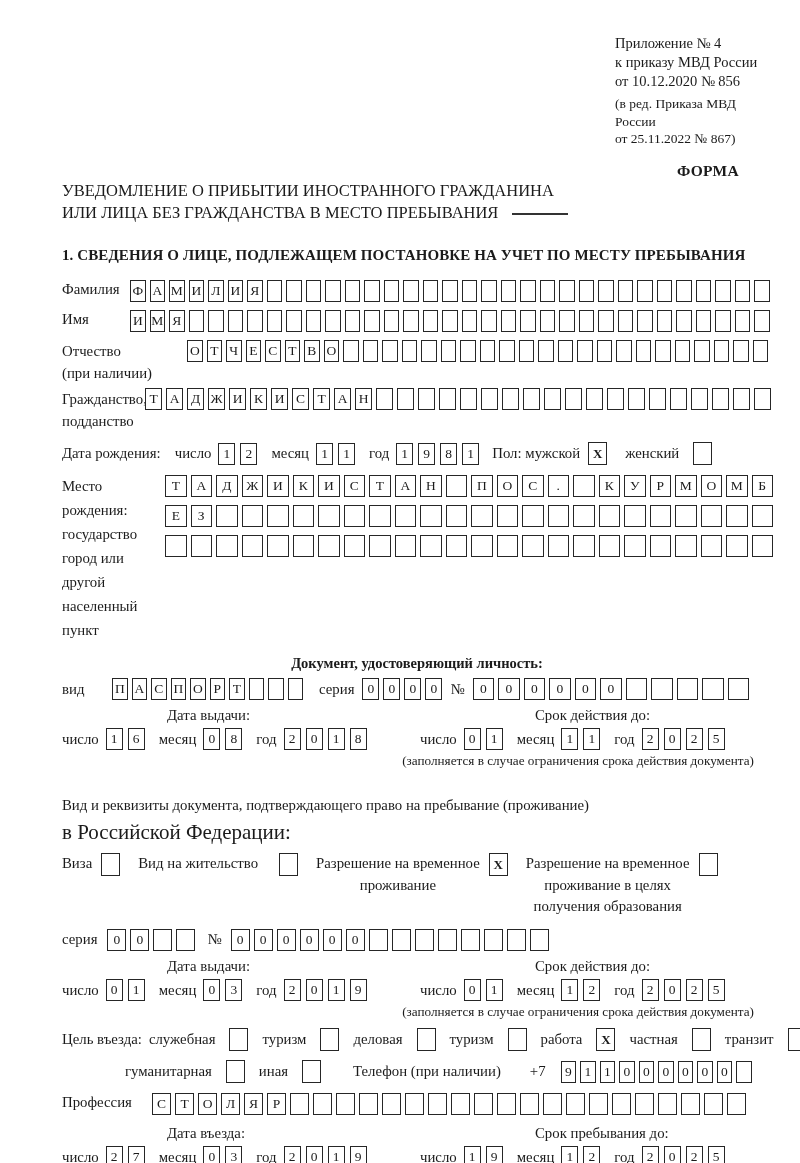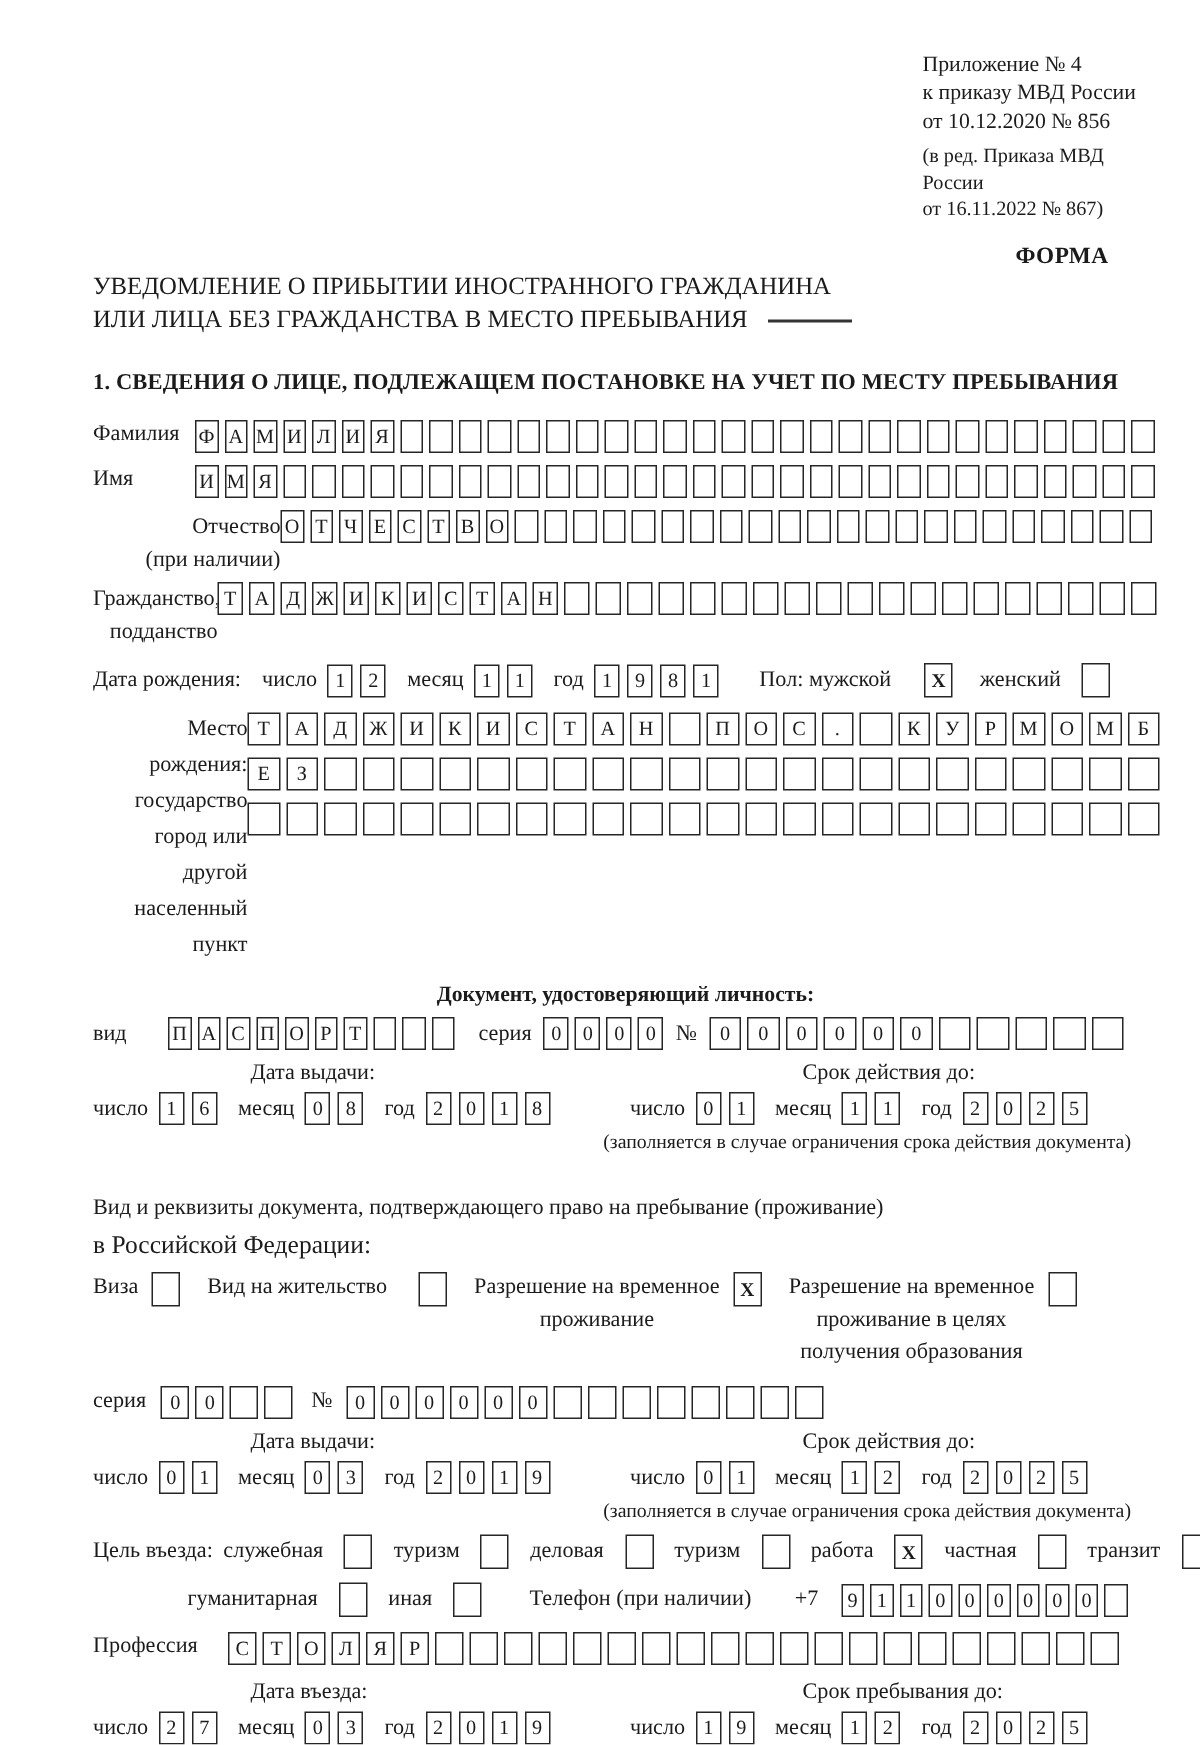--- a/index.html
+++ b/index.html
@@ -14,21 +14,21 @@
   .forma{text-align:right;padding-right:33px;font-weight:bold;font-size:15.5px;margin-top:14px;letter-spacing:.3px;}
 
   
   .title{font-weight:normal;font-size:16.5px;line-height:1.35;}
   .blank{display:inline-block;width:56px;border-bottom:2px solid #333;margin-left:14px;transform:translateY(-3px);}
   .sechead{font-weight:bold;font-size:15px;margin-top:22px;letter-spacing:.1px;}
 
   
   .row{display:flex;align-items:flex-start;margin-top:8px;}
   .lbl{font-size:14.8px;flex:0 0 auto;white-space:nowrap;line-height:1.35;}
-  .lblcol{flex:0 0 auto;font-size:14.8px;line-height:1.5;text-align:right;}
+  .lblcol{flex:0 0 auto;font-size:14.8px;line-height:1.5;}
   .w68{width:68px;} .w125{width:125px;} .w83{width:83px;} .w103{width:103px;} .w90{width:90px;} .w50{width:50px;}
 
   
   .cells{display:inline-flex;flex-wrap:nowrap;}
   .cell{box-sizing:border-box;flex:0 0 auto;display:inline-flex;align-items:center;justify-content:center;
         border:1.7px solid #262626;height:22px;width:16px;margin-right:4px;font-size:13.5px;background:#fff;}
   .p19 .cell{width:15.5px;}
   .p21 .cell{width:17px;}
   .p23 .cell{width:19px;}
   .p25 .cell{width:21.5px;}
@@ -52,35 +52,35 @@
   .c2 .dhead{padding-left:115px;}
   .rnote{text-align:right;font-size:13.2px;padding-right:18px;margin-top:3px;}
 
   
   .opts{display:flex;align-items:flex-start;margin-top:8px;}
   .opt{display:flex;align-items:flex-start;margin-right:14px;}
   .opt .optlabel{font-size:14.8px;text-align:center;line-height:1.45;margin-right:9px;}
   .opt .cells{margin-top:0;}
 
   .inline{display:flex;align-items:center;flex-wrap:nowrap;}
-  .gap6{margin-left:22px;text-align:right;} .gap14{margin-left:14px;}
+  .gap6{margin-left:8px;text-align:right;} .gap14{margin-left:14px;}
   .purpose .lbl{margin-right:7px;}
   .purpose .cells{margin:0 10px 0 7px;}
 </style>
 </head>
 <body>
 
 <div class="page">
 
   <div class="appendix">
     <div>Приложение № 4</div>
     <div>к приказу МВД России</div>
     <div>от 10.12.2020 № 856</div>
     <div class="note">(в ред. Приказа МВД России</div>
-    <div class="note">от 16.11.2022 № 867)</div>
+    <div class="note">от 25.11.2022 № 867)</div>
   </div>
 
   <div class="forma">ФОРМА</div>
 
   <div class="title">
     <div>УВЕДОМЛЕНИЕ О ПРИБЫТИИ ИНОСТРАННОГО ГРАЖДАНИНА</div>
     <div><span>ИЛИ ЛИЦА БЕЗ ГРАЖДАНСТВА В МЕСТО ПРЕБЫВАНИЯ</span><span class="blank"></span></div>
   </div>
 
   <div class="sechead">1. СВЕДЕНИЯ О ЛИЦЕ, ПОДЛЕЖАЩЕМ ПОСТАНОВКЕ НА УЧЕТ ПО МЕСТУ ПРЕБЫВАНИЯ</div>
@@ -424,21 +424,21 @@
           <span class="cell">2</span>
           <span class="cell">0</span>
           <span class="cell">2</span>
           <span class="cell">5</span>
         </div>
     </div>
   </div>
   <div class="rnote">(заполняется в случае ограничения срока действия документа)</div>
 
   <div style="margin-top:28px;font-size:14.8px;">Вид и реквизиты документа, подтверждающего право на пребывание (проживание)</div>
-  <div style="margin-top:6px;font-size:17px;">в Российской Федерации:</div>
+  <div style="margin-top:6px;font-size:21px;">в Российской Федерации:</div>
 
   <div class="opts">
     <div class="opt">
       <span class="optlabel">Виза</span>
       <span class="cells ck">
           <span class="cell"></span>
         </span>
     </div>
     <div class="opt">
       <span class="optlabel">Вид на жительство</span>

